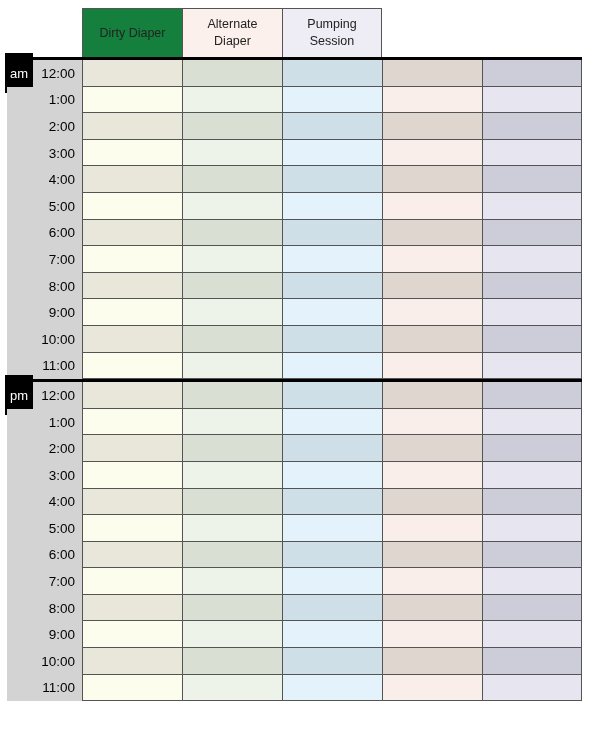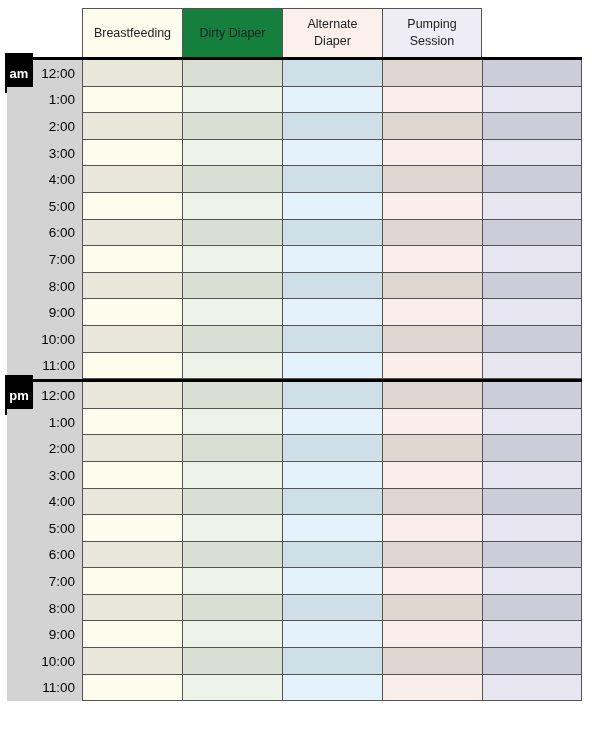--- a/index.html
+++ b/index.html
@@ -36,39 +36,38 @@
   .tcell {
     width: 75px; flex: 0 0 75px; box-sizing: border-box; position: relative;
     background: var(--time-col-bg, #d3d3d3);
     display: flex; align-items: center; justify-content: flex-end;
     padding-right: 7px; font-size: 13.5px; color: #000;
   }
   .badge {
     position: absolute; left: -2px; top: 50%; transform: translateY(-50%);
     width: 28px; height: 40px;
     background: var(--badge-bg, #000000); color: var(--badge-text, #ffffff);
-    font-weight: bold; font-size: 13px;
+    font-weight: normal; font-size: 13px;
     display: flex; align-items: center; justify-content: center;
   }
   .cell {
     width: 100px; flex: 0 0 100px; box-sizing: border-box;
     border-left: 1px solid var(--grid, #545454);
     border-bottom: 1px solid var(--grid, #545454);
   }
   .cell:last-child { border-right: 1px solid var(--grid, #545454); }
 </style>
 </head>
 <body style="background: rgb(255, 255, 255);">
 
 <div class="sheet">
   <div class="chart">
     <div class="header-row">
       <div class="corner"></div>
 
-    <div class="hcell" style="background: rgb(253, 253, 238);">Breastfeeding</div>
         <div class="hcell" style="background: #15803d;">Dirty Diaper</div>
         <div class="hcell" style="background: rgb(252, 240, 236);">Alternate Diaper</div>
         <div class="hcell" style="background: rgb(238, 237, 245);">Pumping Session</div>
       </div>
 
   <div class="thick"></div>
       <div>
         <div class="row">
           <div class="tcell">
             <span class="badge">am</span>

